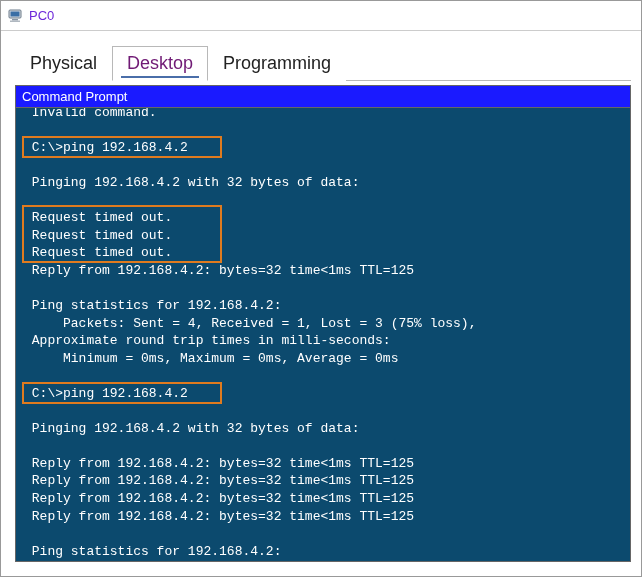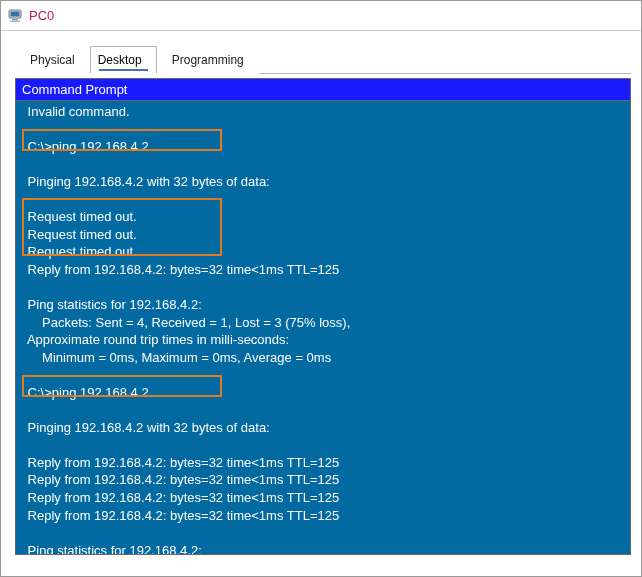--- a/index.html
+++ b/index.html
@@ -19,71 +19,70 @@
     border-bottom: 1px solid #ccc;
     background: #fff;
   }
   .titlebar-icon {
     width: 16px;
     height: 16px;
     margin-right: 6px;
   }
   .titlebar-text {
     font-size: 13px;
-    color: #be185d;
+    color: #6d28d9;
   }
   .content-wrap {
     padding: 14px 10px 0 14px;
   }
   .tabs {
     display: flex;
     border-bottom: 1px solid #b8b8b8;
   }
   .tab {
     padding: 6px 14px 6px 14px;
-    font-size: 12px;
+    font-size: 18px;
     color: #222;
     cursor: pointer;
     border: 1px solid transparent;
     border-bottom: none;
     position: relative;
     top: 1px;
     background: #fff;
   }
   .tab.active {
     border: 1px solid #b8b8b8;
     border-bottom: 1px solid #fff;
-    color: #000000;
-    padding-left: 7px;
+    color: #701a75;
   }
   .tab.active::after {
     content: "";
     position: absolute;
     left: 8px;
     right: 8px;
     bottom: 2px;
     height: 2px;
     background: #4a6ea9;
   }
   .subheader {
     background: #1a1aff;
     color: #fff;
     font-size: 13px;
     padding: 3px 6px;
     margin-top: 4px;
     border: 1px solid #666;
     border-bottom: none;
   }
   .terminal {
-    background: #0369a1;
+    background: #0c4a6e;
     color: #fff;
-    font-family: Liberation Sans, sans-serif;
+    font-family: Liberation Mono, monospace;
     font-size: 13px;
     line-height: 1.35;
-    padding: 12px 8px 8px 8px;
+    padding: 6px 8px 8px 8px;
     border: 1px solid #666;
     height: 455px;
     overflow: hidden;
     white-space: pre;
     position: relative;
   }
   .term-line { white-space: pre; }
   .hl-box {
     position: absolute;
     border: 2px solid #e07b1f;

